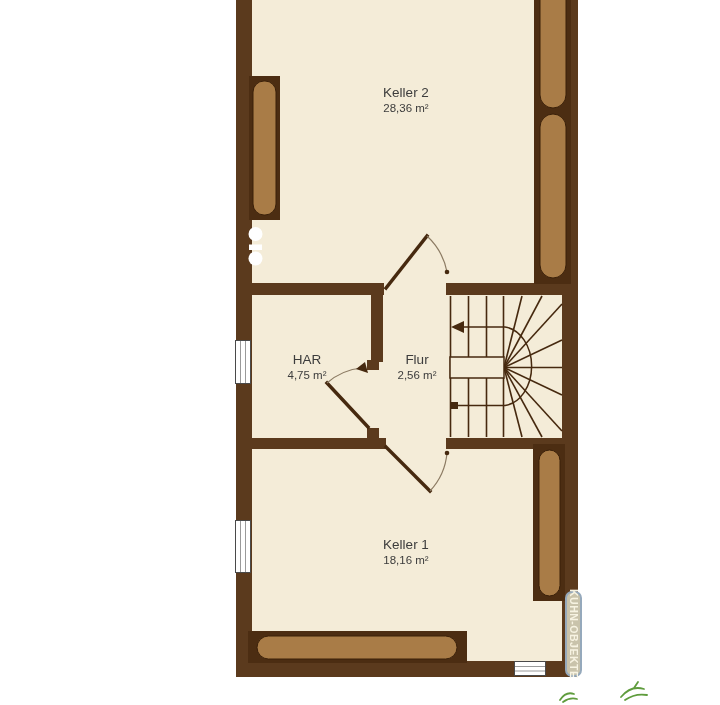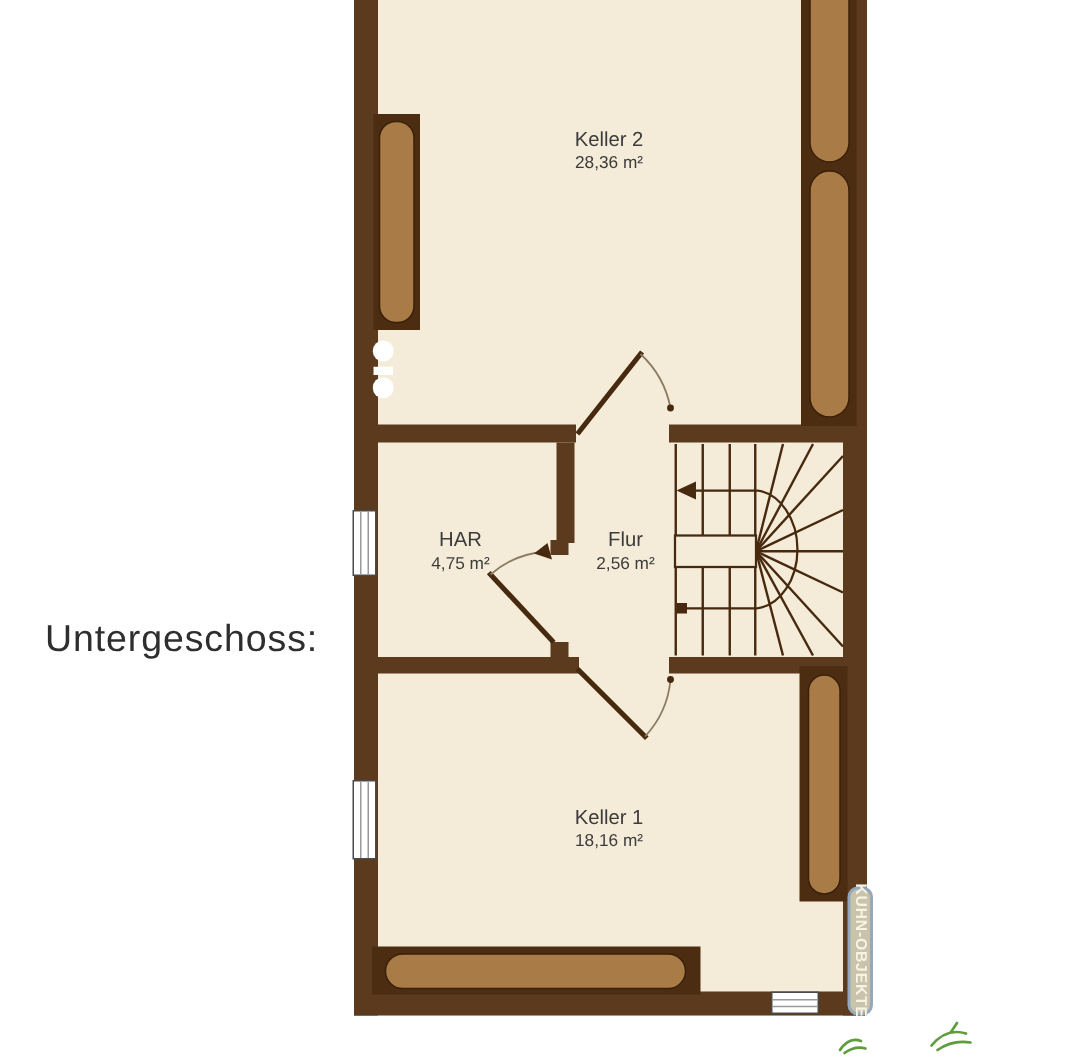--- a/index.html
+++ b/index.html
@@ -155,16 +155,15 @@
       <text class="roomname" x="406" y="549">Keller 1</text>
       <text class="roomarea" x="406" y="564">18,16 m²</text>
     </g>
 
     <g>
       <path class="greenmark" d="M 560 700 Q 566 691 574 694 M 563 702 Q 570 697 577 699"></path>
       <path class="greenmark" d="M 621 697 Q 631 685 644 689 M 625 700 Q 635 693 647 695 M 634 688 L 638 682"></path>
     </g>
   </svg>
 
-  <div class="title">Untergeschoss:</div>
 
   <div class="watermark">KUHN-OBJEKTE</div>
 </div>
 
 </body></html>

